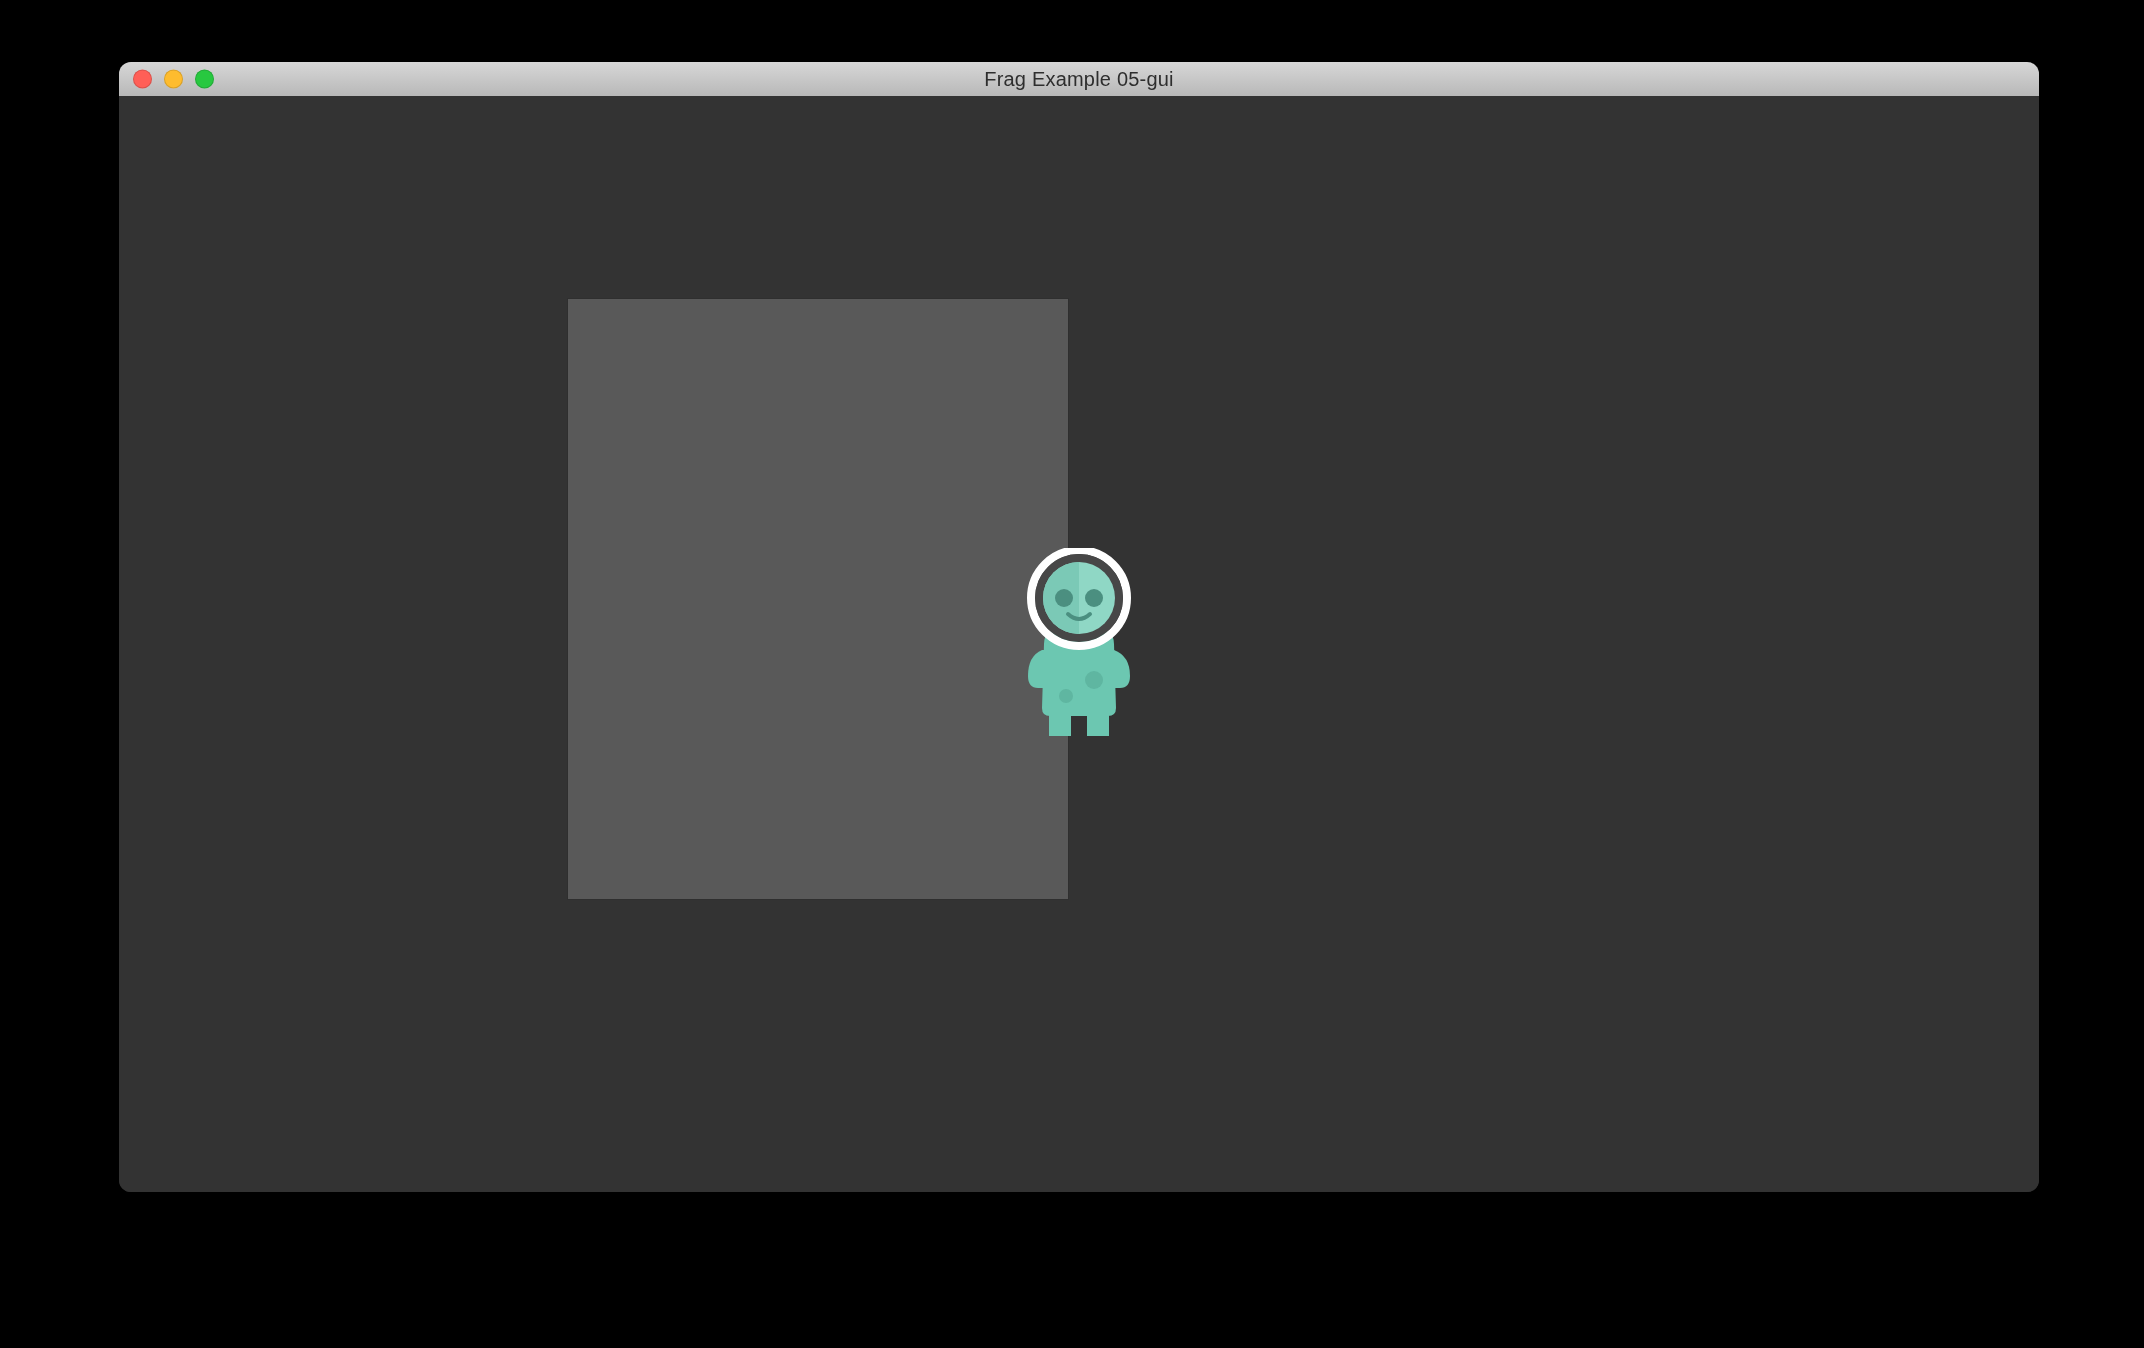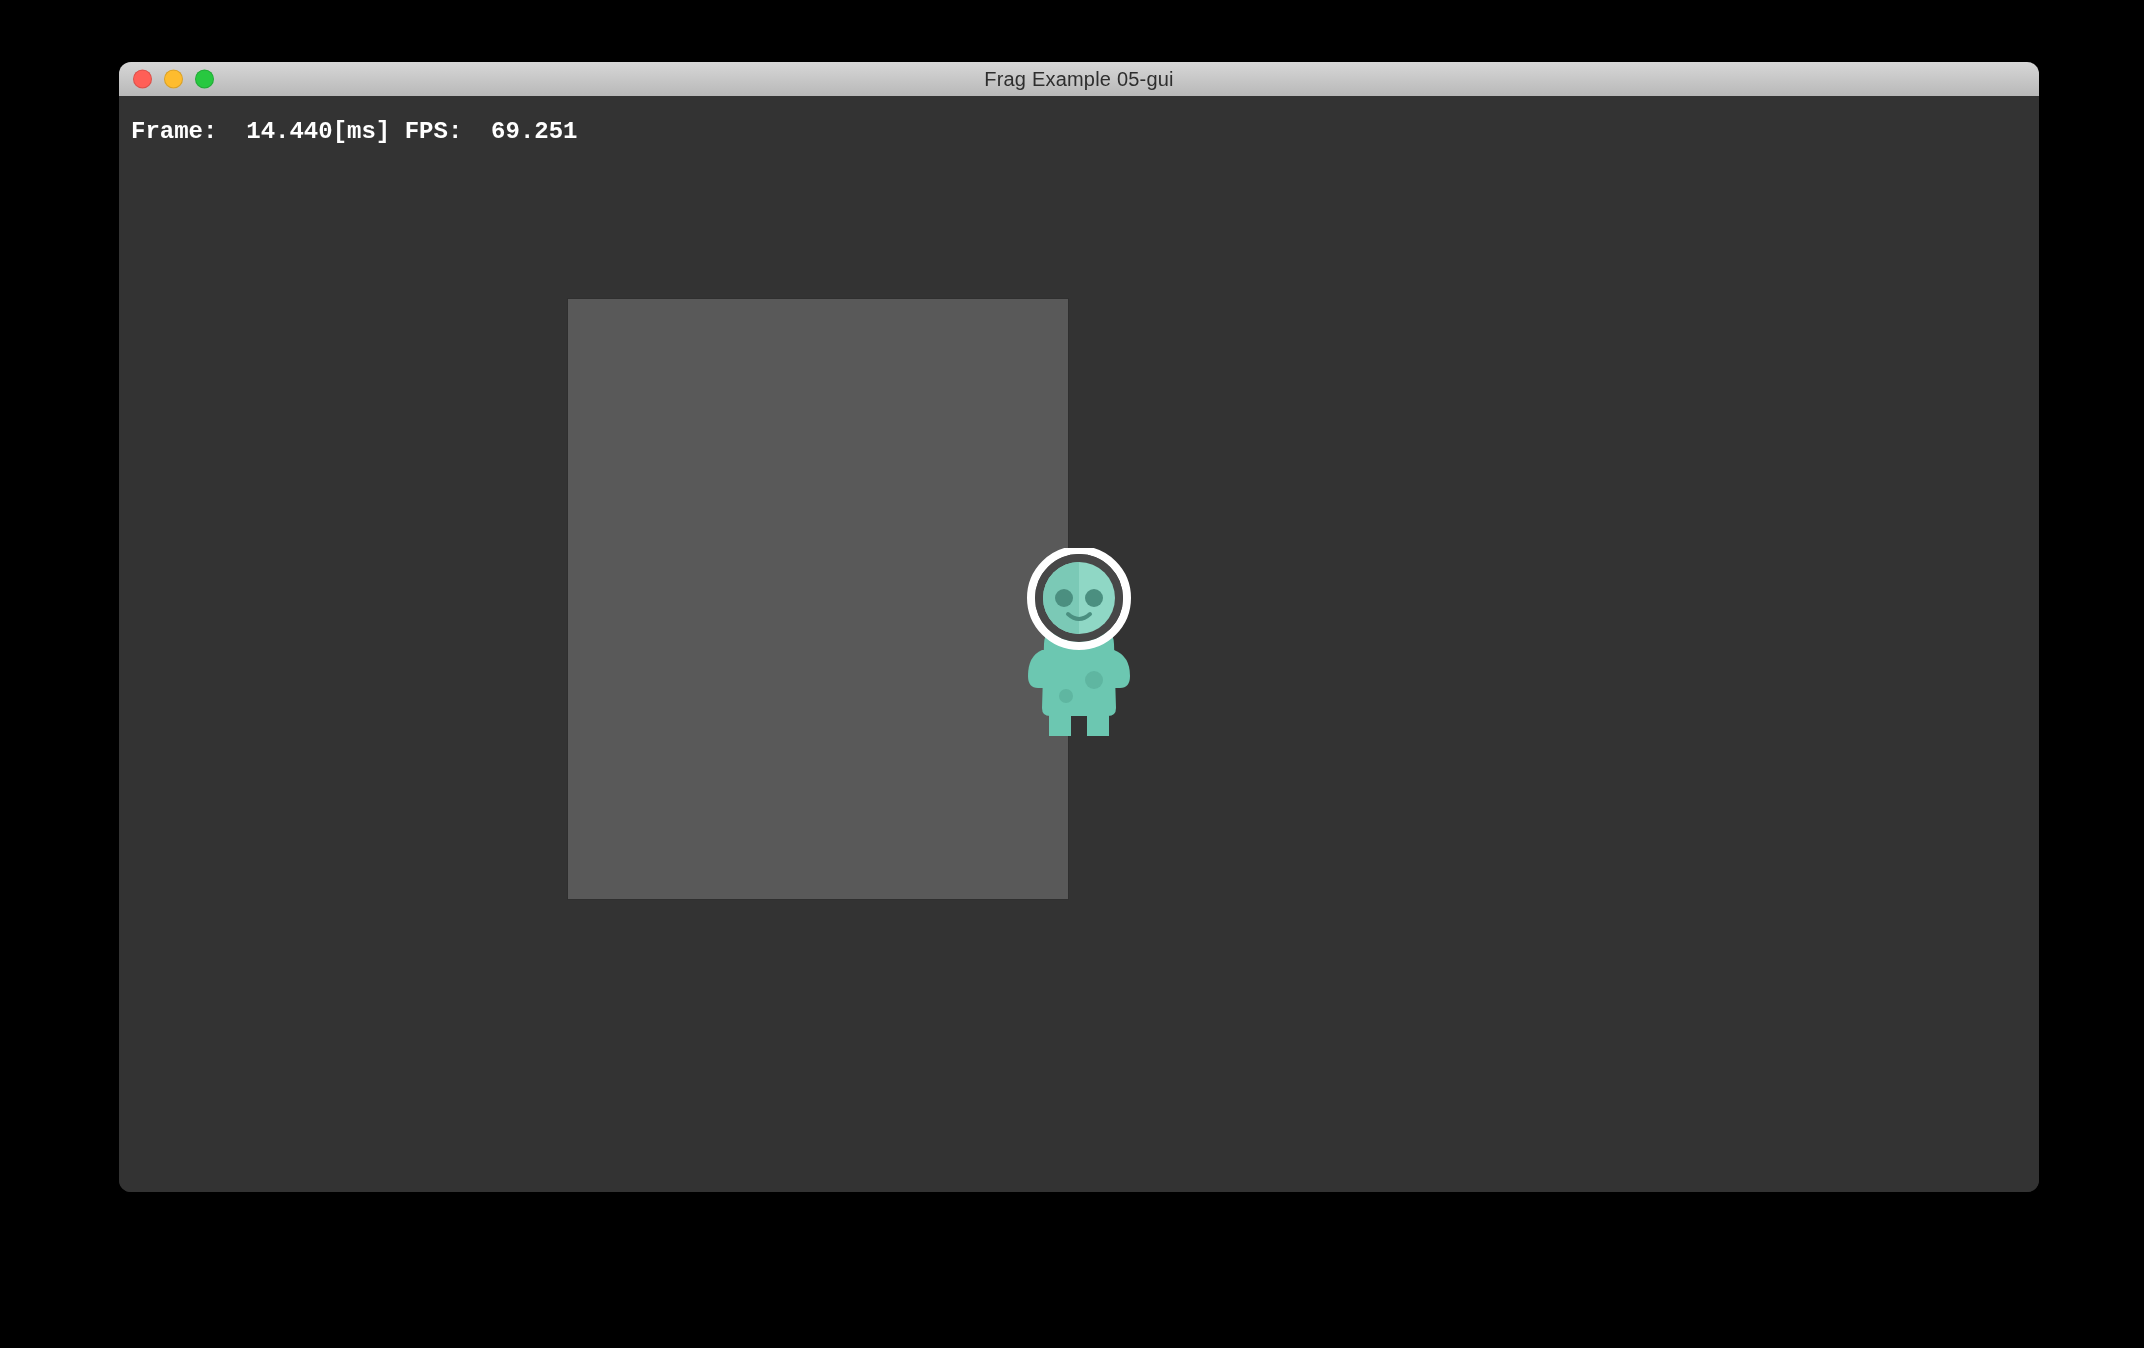--- a/index.html
+++ b/index.html
@@ -146,21 +146,20 @@
     <div class="traffic-lights">
       <div class="tl-btn tl-close"></div>
       <div class="tl-btn tl-min"></div>
       <div class="tl-btn tl-zoom"></div>
     </div>
     <div class="titlebar-title">Frag Example 05-gui</div>
   </div>
 
   <div class="canvas-area">
 
-    <div class="stats"><span>Frame:</span>  <span>14.440</span><span>[ms]</span> <span>FPS:</span>  <span>69.251</span></div>
 
     <div class="nk-panel">
       <div class="nk-body"></div>
     </div>
 
     <div class="sprite">
       <svg viewBox="0 0 130 190" width="130" height="190">
 
         <rect x="35" y="150" width="22" height="38" fill="#6cc7b1"></rect>
         <rect x="73" y="150" width="22" height="38" fill="#6cc7b1"></rect>

